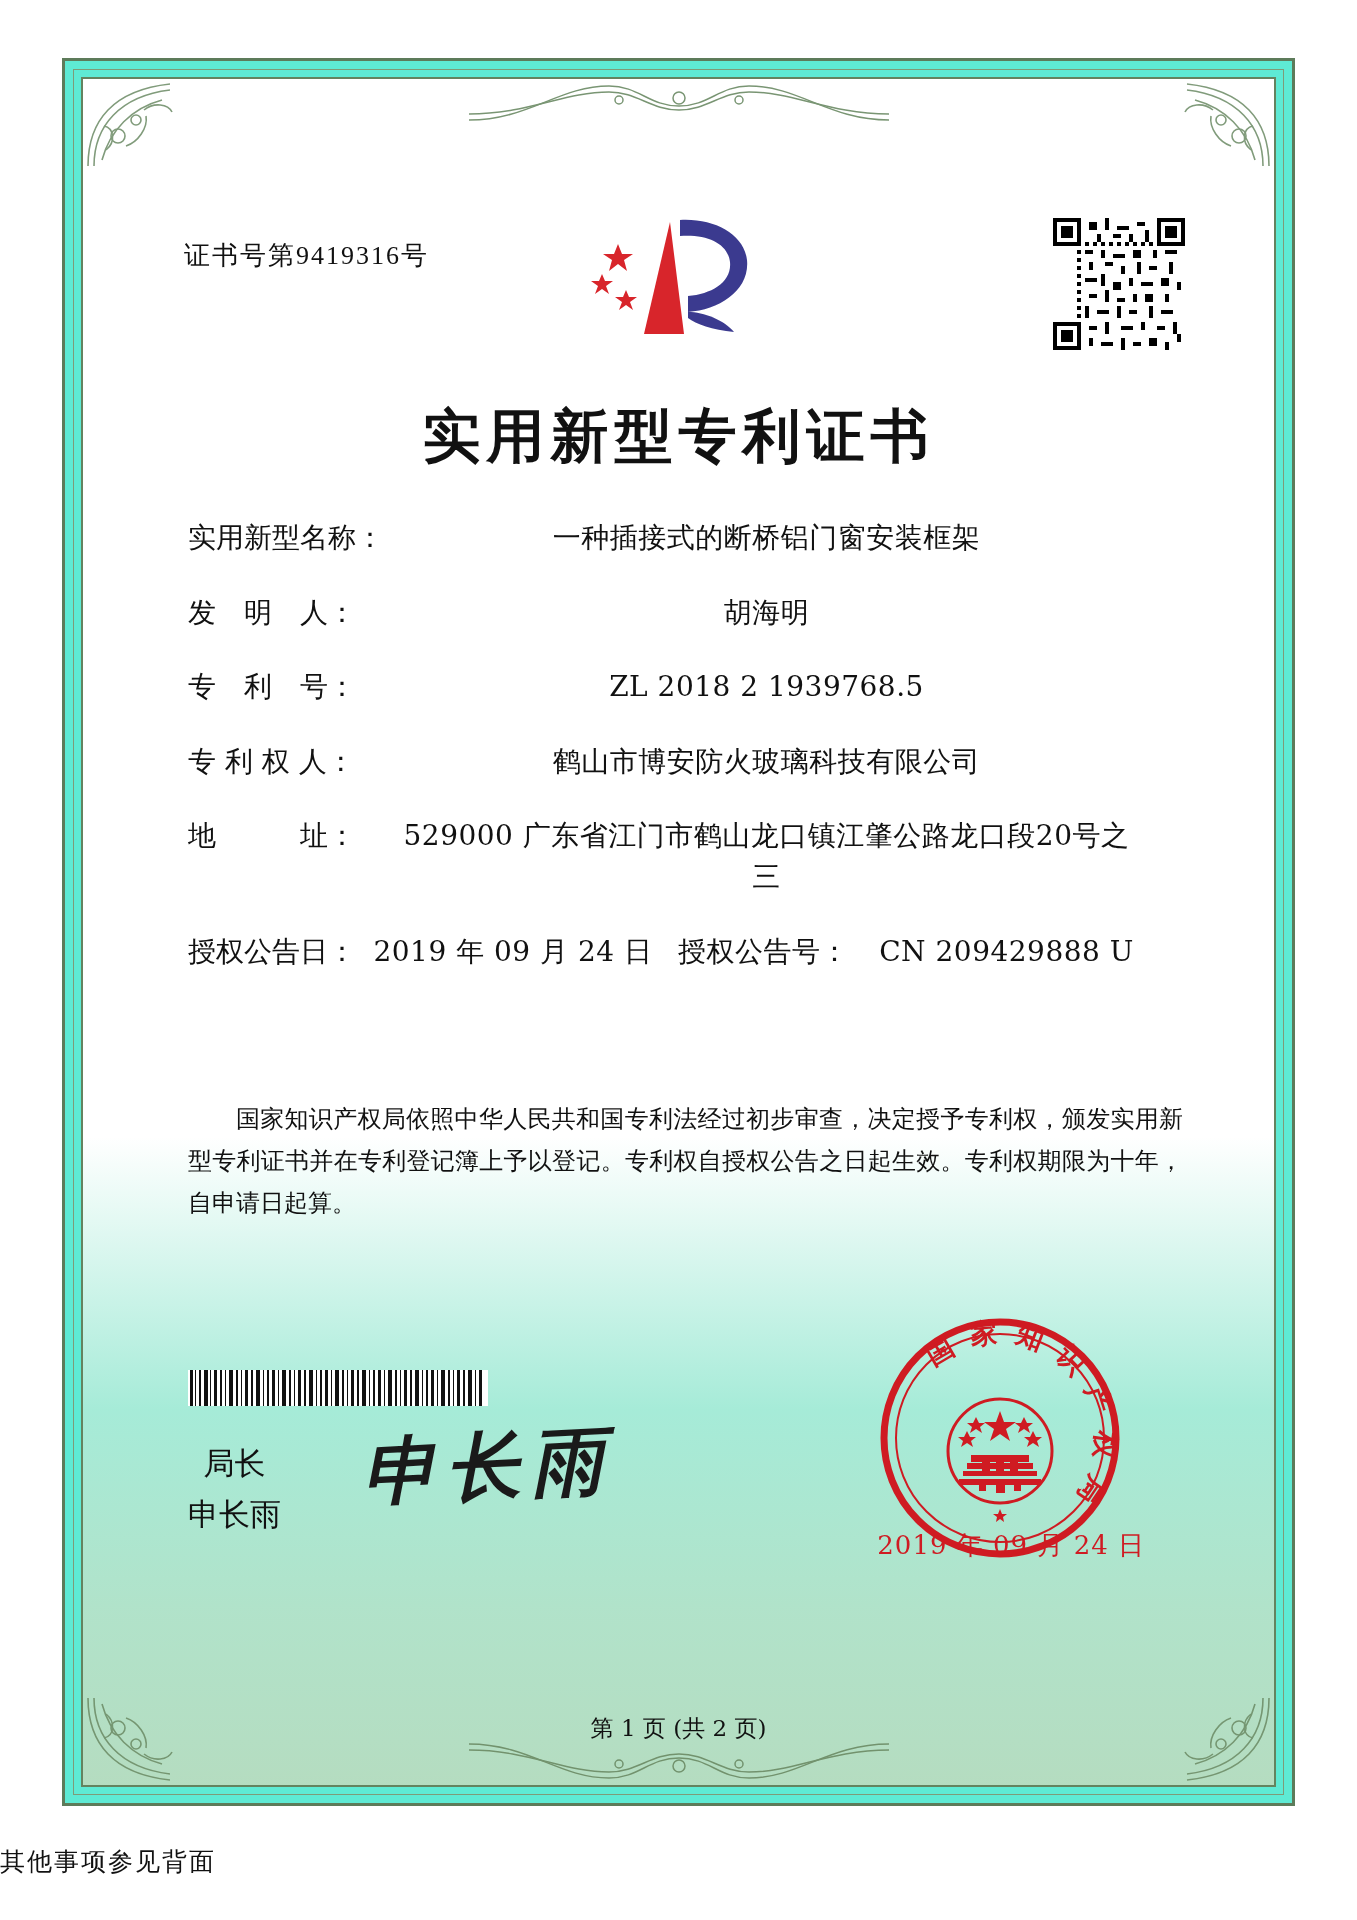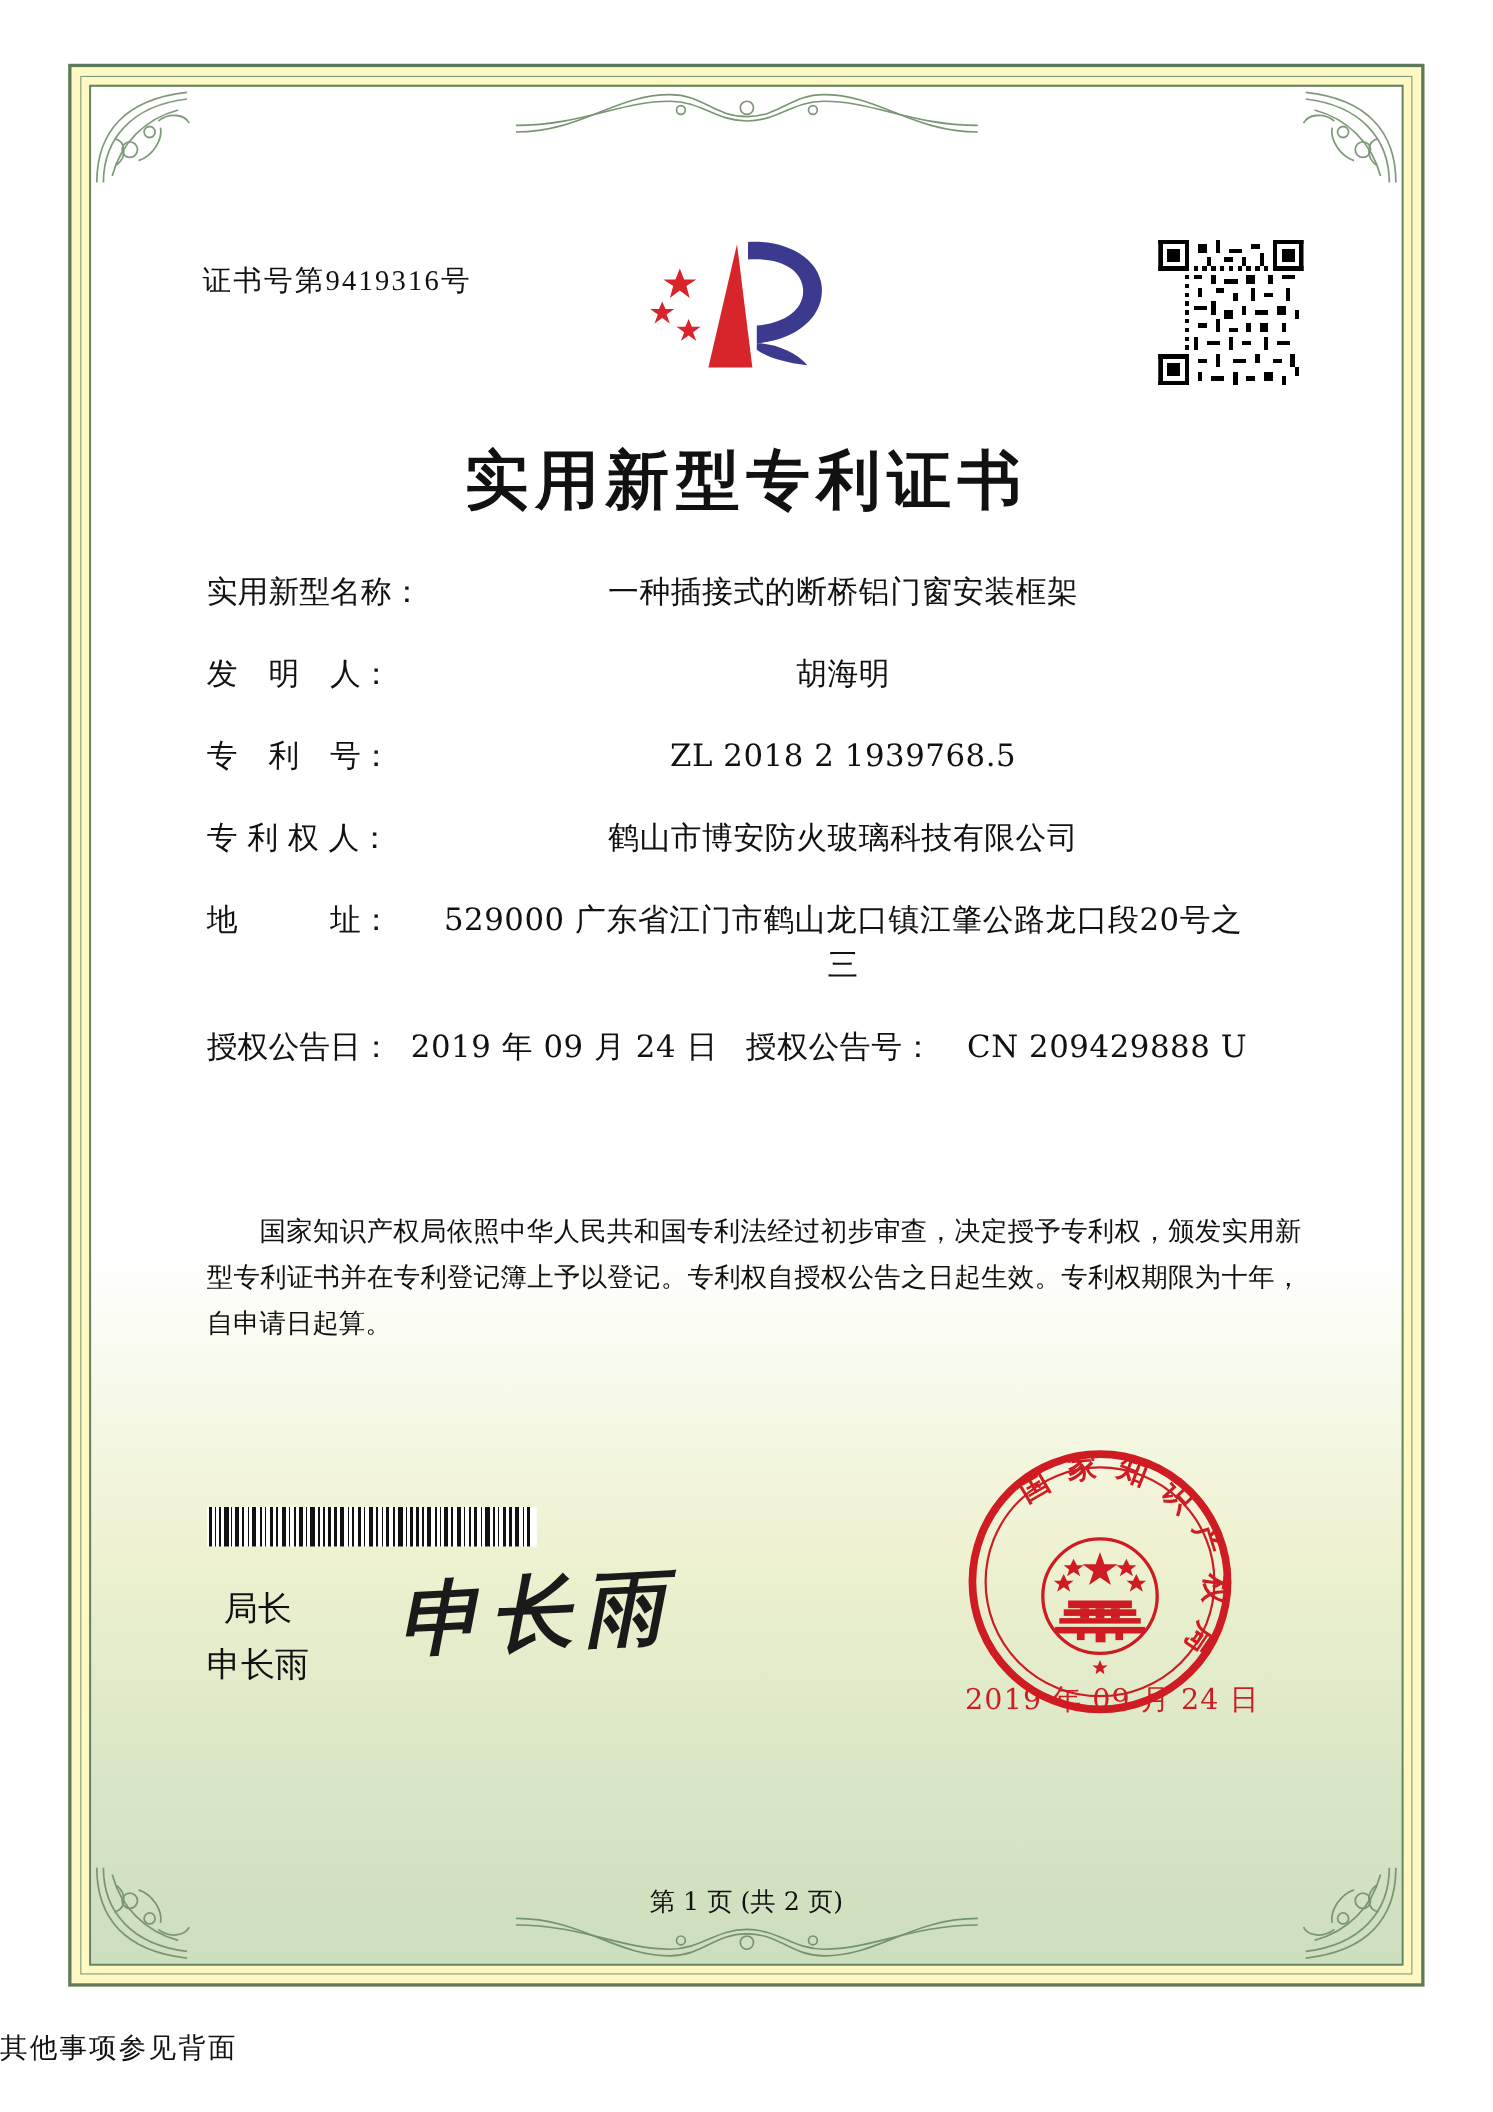--- a/index.html
+++ b/index.html
@@ -16,21 +16,21 @@
     overflow: hidden;
   }
 
   
   .certificate {
     position: absolute;
     left: 62px;
     top: 58px;
     width: 1233px;
     height: 1748px;
-    background: #fef9c3;
+    background: #5eead4;
     box-sizing: border-box;
   }
 
   
   .border-outer {
     position: absolute;
     inset: 0;
     border: 3px solid #5d7b5a;
     box-sizing: border-box;
   }

